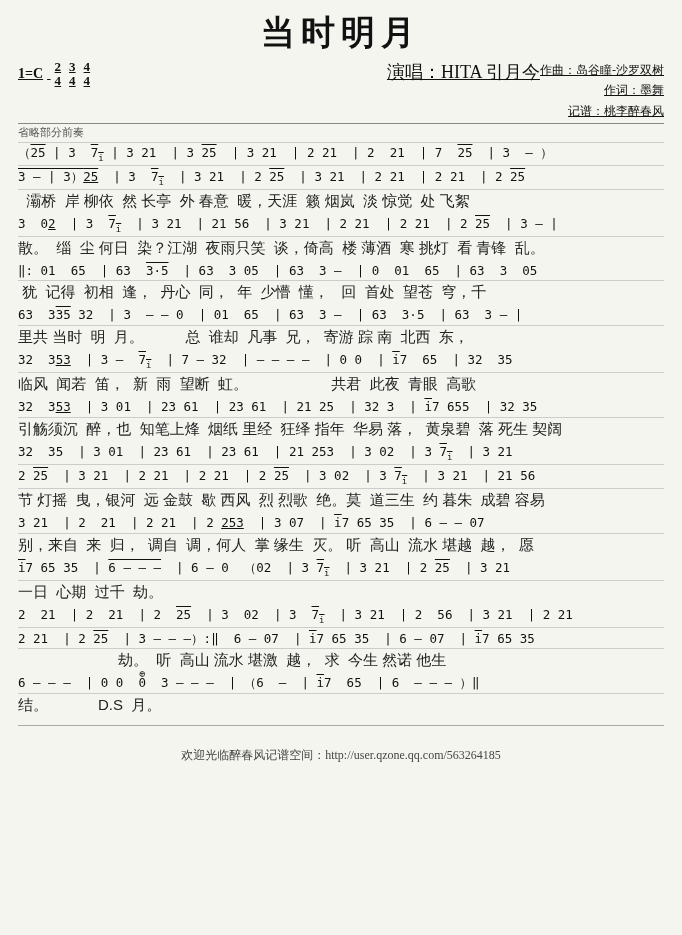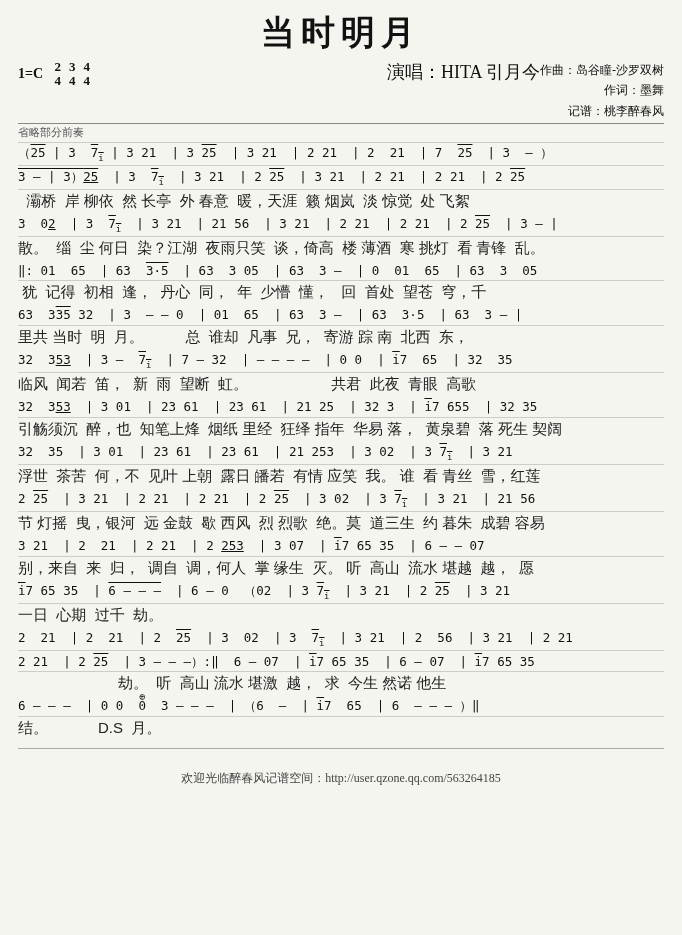--- a/index.html
+++ b/index.html
@@ -17,20 +17,21 @@
       font-size: 34px;
       font-weight: bold;
       letter-spacing: 6px;
       margin-bottom: 4px;
     }
     .meta-row {
       display: flex;
       justify-content: space-between;
       align-items: flex-start;
       margin-bottom: 0;
+      text-decoration: underline;
     }
     .meta-left {
       font-size: 13px;
       line-height: 1.6;
     }
     .meta-right {
       font-size: 12px;
       line-height: 1.7;
       text-align: right;
     }
@@ -153,21 +154,20 @@
     <span class="lyrics-line">临风  闻若  笛，  新  雨  望断  虹。                    共君  此夜  青眼  高歌</span>
   </div>
 
   <div class="block">
     <span class="music-line">32  3<u>53</u>  | 3 01  | 23 61  | 23 61  | 21 25  | 32 3  | <span class="overline">i</span>7 655  | 32 35</span>
     <span class="lyrics-line">引觞须沉  醉，也  知笔上烽  烟纸 里经  狂绎 指年  华易 落，  黄泉碧  落 死生 契阔</span>
   </div>
 
   <div class="block">
     <span class="music-line">32  35  | 3 01  | 23 61  | 23 61  | 21 253  | 3 02  | 3 <span class="overline">7<sub>i</sub></span>  | 3 21</span>
-    <span class="lyrics-line">浮世  茶苦  何，不  见叶 上朝  露日 皤若  有情 应笑  我。 谁  看 青丝  雪，红莲</span>
   </div>
 
   <div class="block">
     <span class="music-line">2 <span class="overline">25</span>  | 3 21  | 2 21  | 2 21  | 2 <span class="overline">25</span>  | 3 02  | 3 <span class="overline">7<sub>i</sub></span>  | 3 21  | 21 56</span>
     <span class="lyrics-line">节 灯摇  曳，银河  远 金鼓  歇 西风  烈 烈歌  绝。莫  道三生  约 暮朱  成碧 容易</span>
   </div>
 
   <div class="block">
     <span class="music-line">3 21  | 2  21  | 2 21  | 2 <u>253</u>  | 3 07  | <span class="overline">i</span>7 65 35  | 6 — — 07</span>
     <span class="lyrics-line">别，来自  来  归，  调自  调，何人  掌 缘生  灭。 听  高山  流水 堪越  越，  愿</span>

